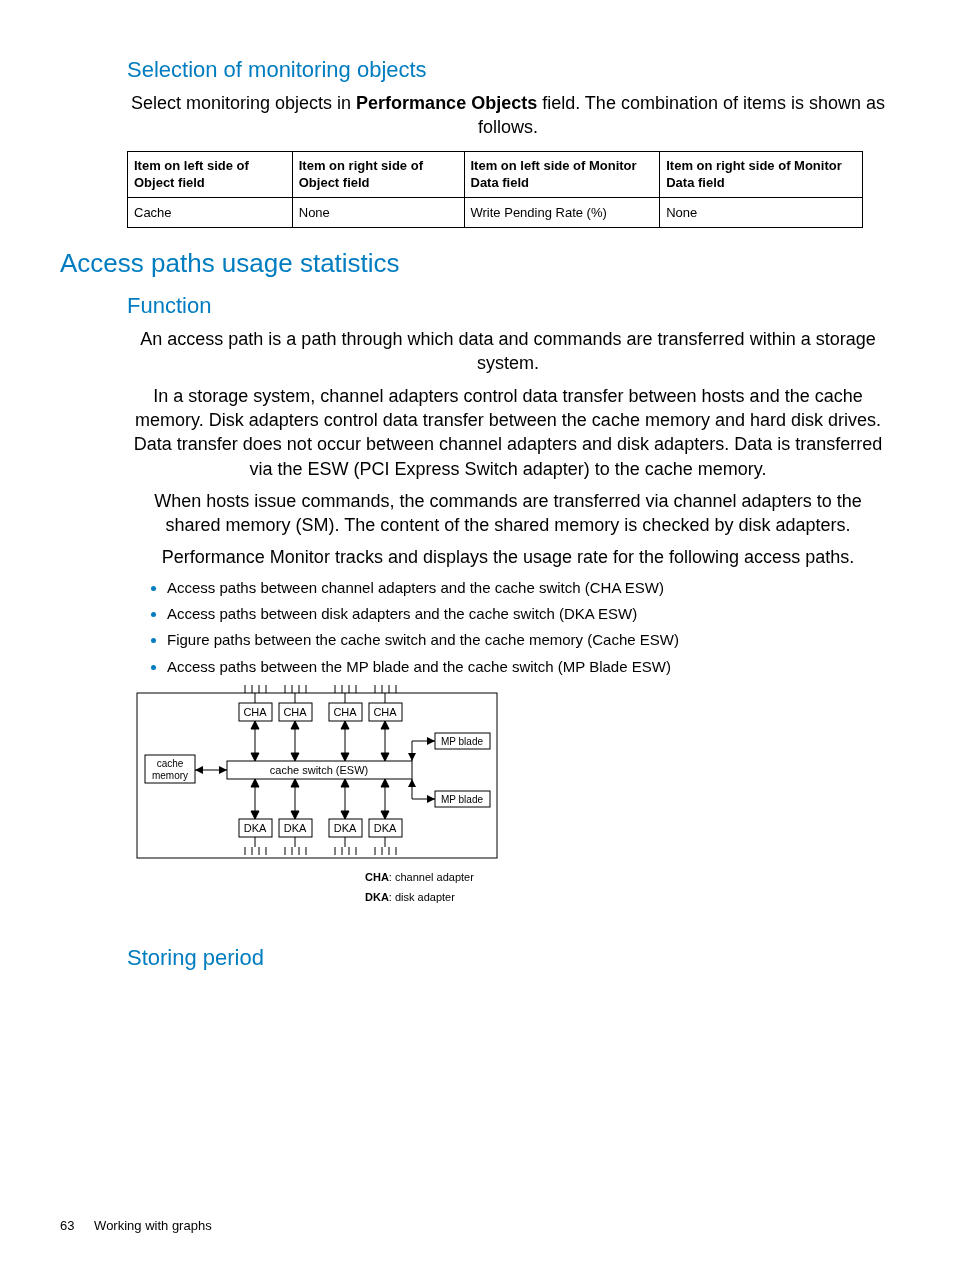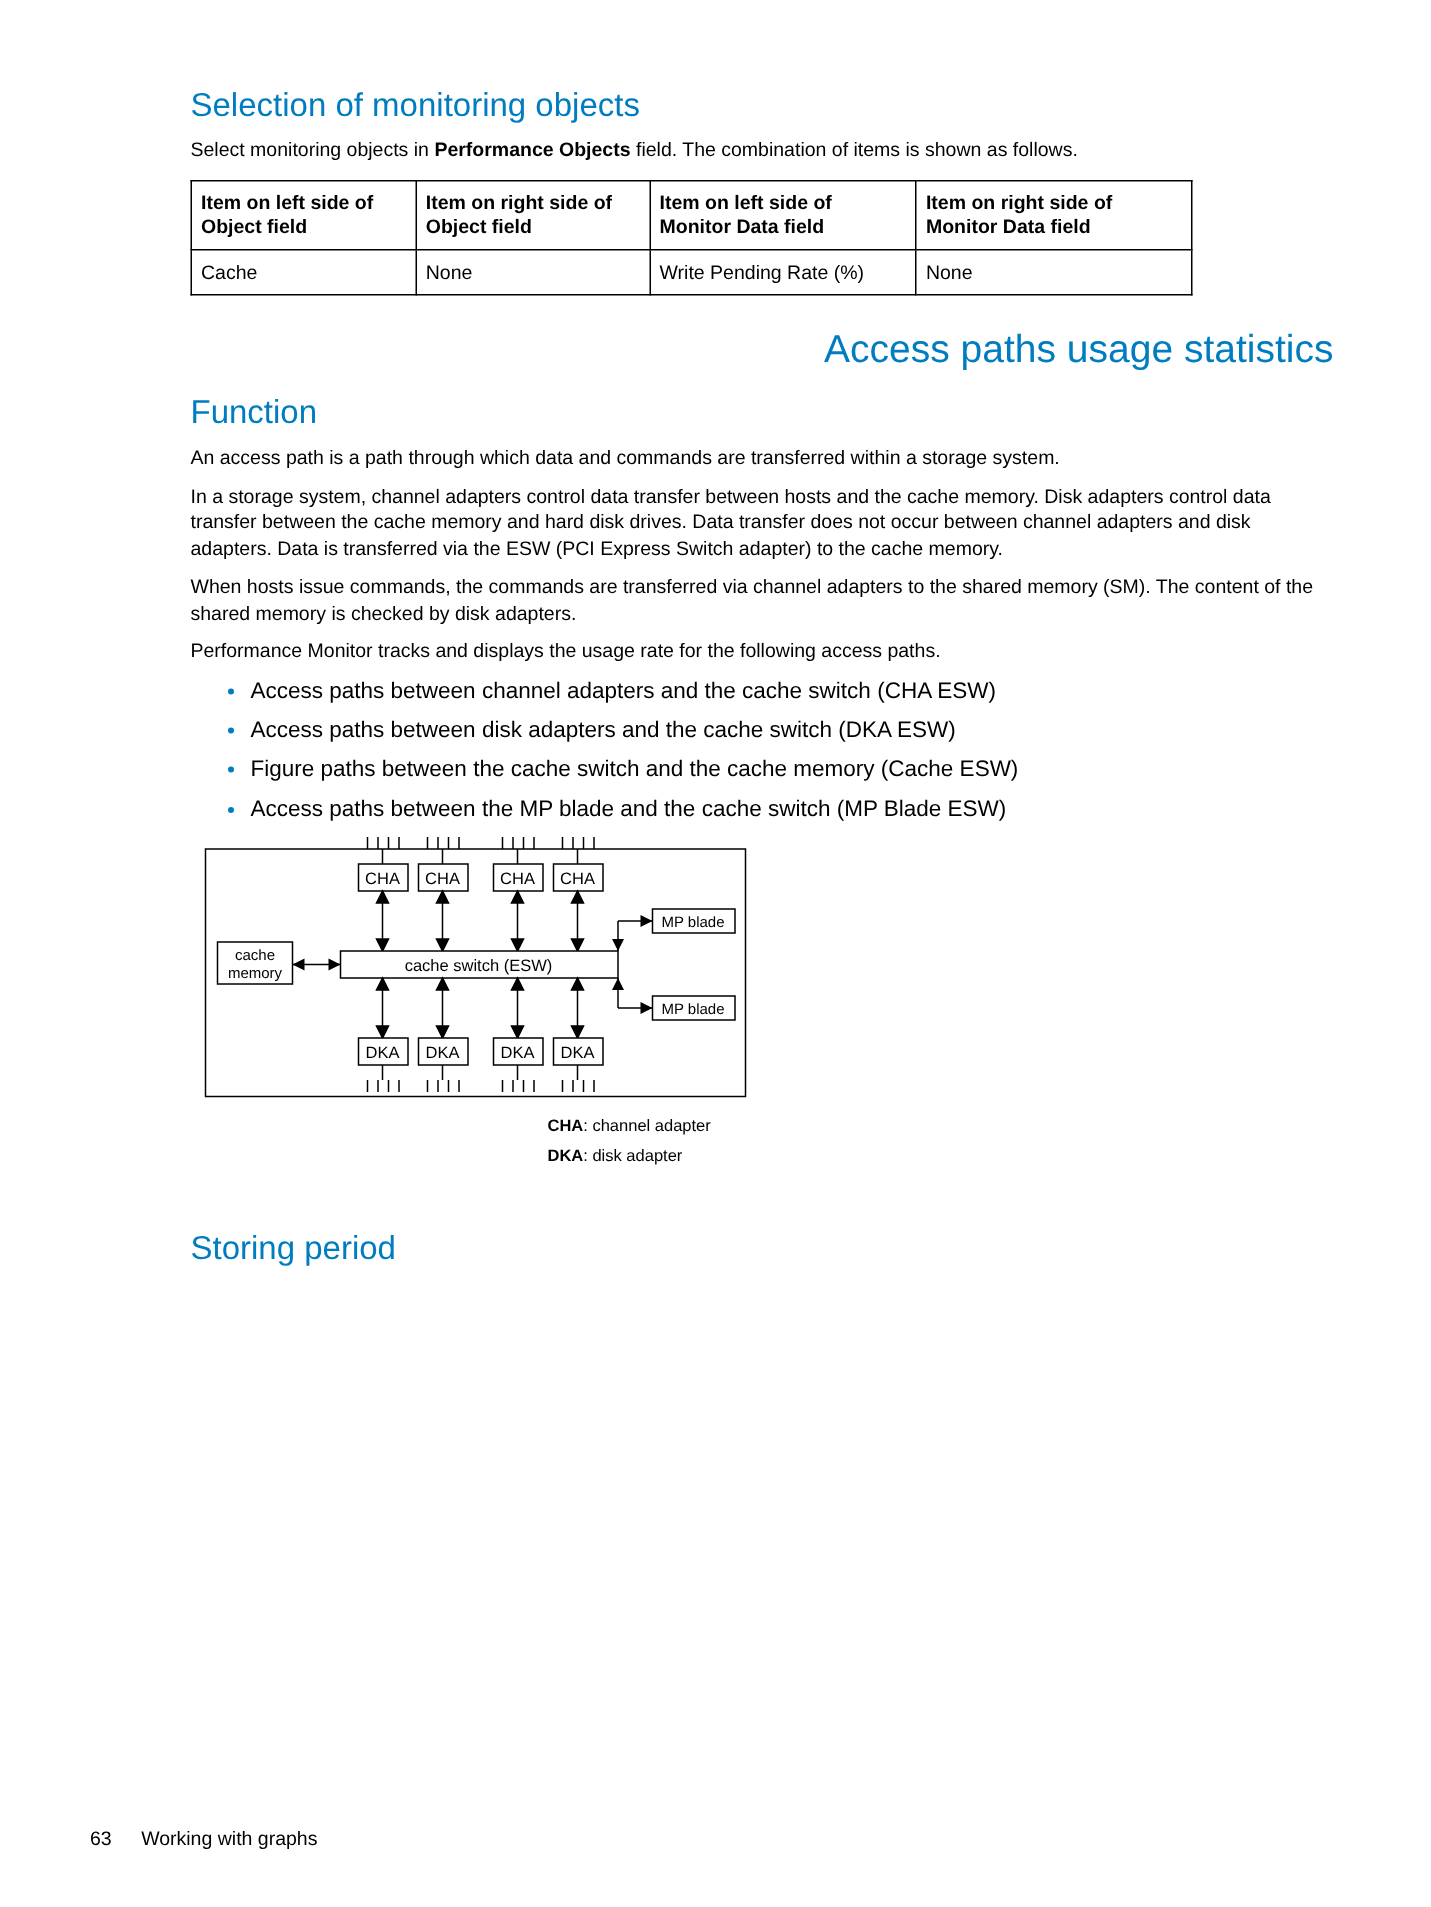--- a/index.html
+++ b/index.html
@@ -29,30 +29,30 @@
     font-family: Arial, Helvetica, sans-serif;
   }
   .indent {
     margin-left: 67px;
   }
   .h2 {
     color: #007cc0;
     font-size: 26px;
     font-weight: 400;
     margin: 18px 0 10px 0;
-    text-align: right;
   }
   p {
     margin: 4px 0 8px 0;
-    font-size: 13px;
+    font-size: 18px;
+    text-align: center;
   }
   .bold { font-weight: 700; }
   table.objtable {
     border-collapse: collapse;
-    width: 668px;
+    width: 736px;
     margin: 12px 0 0 0;
     font-size: 13px;
   }
   table.objtable th, table.objtable td {
     border: 1px solid #000;
     padding: 6px 6px;
     text-align: left;
     vertical-align: top;
   }
   table.objtable th {

